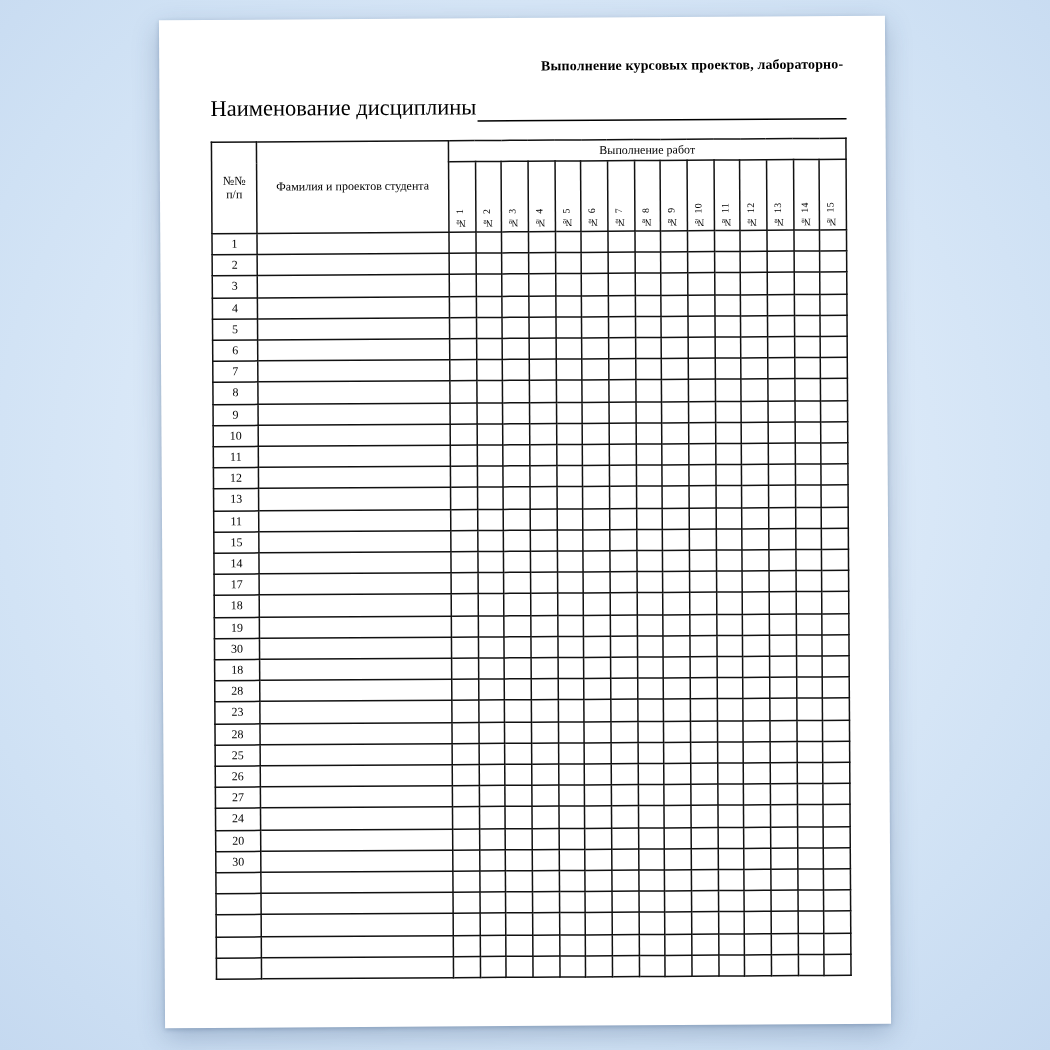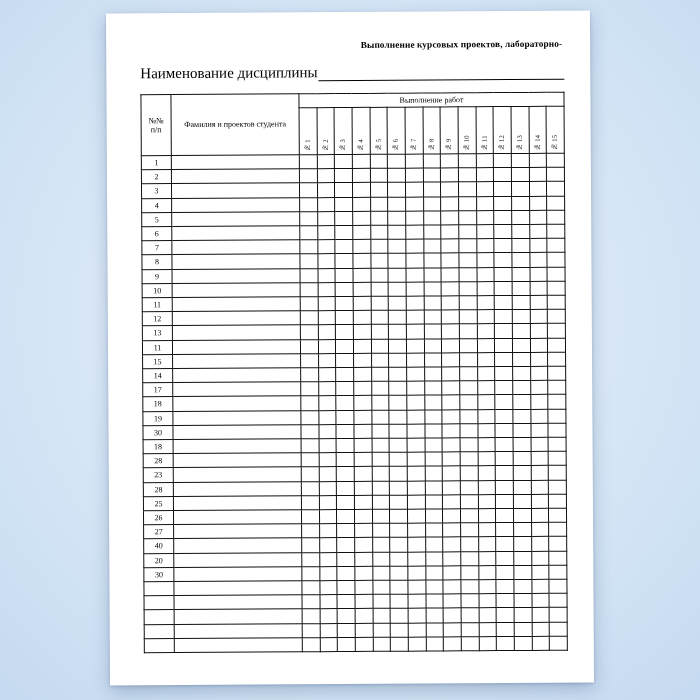--- a/index.html
+++ b/index.html
@@ -697,21 +697,21 @@
             <td class="cell-blank"></td>
             <td class="cell-blank"></td>
             <td class="cell-blank"></td>
             <td class="cell-blank"></td>
             <td class="cell-blank"></td>
             <td class="cell-blank"></td>
             <td class="cell-blank"></td>
             <td class="cell-blank"></td>
           </tr>
           <tr>
-            <td class="cell-num">40</td>
+            <td class="cell-num">24</td>
             <td class="cell-blank"></td>
             <td class="cell-blank"></td>
             <td class="cell-blank"></td>
             <td class="cell-blank"></td>
             <td class="cell-blank"></td>
             <td class="cell-blank"></td>
             <td class="cell-blank"></td>
             <td class="cell-blank"></td>
             <td class="cell-blank"></td>
             <td class="cell-blank"></td>

